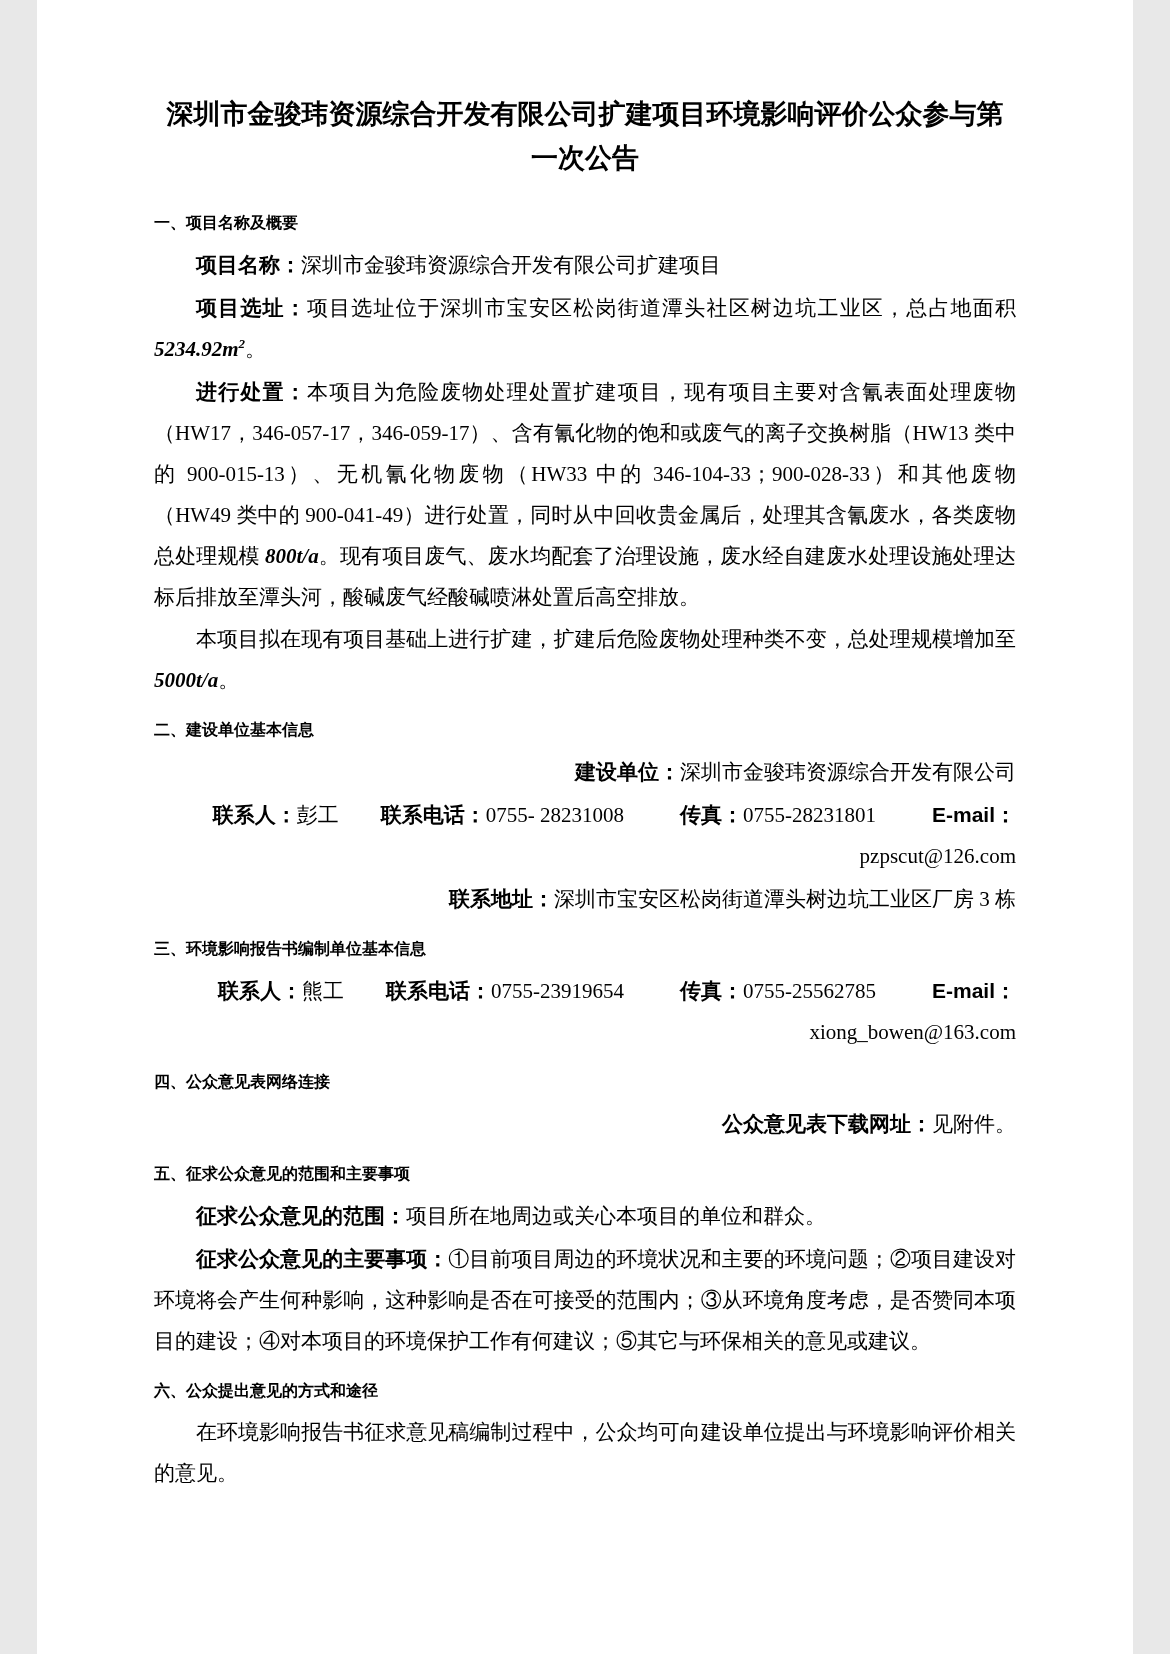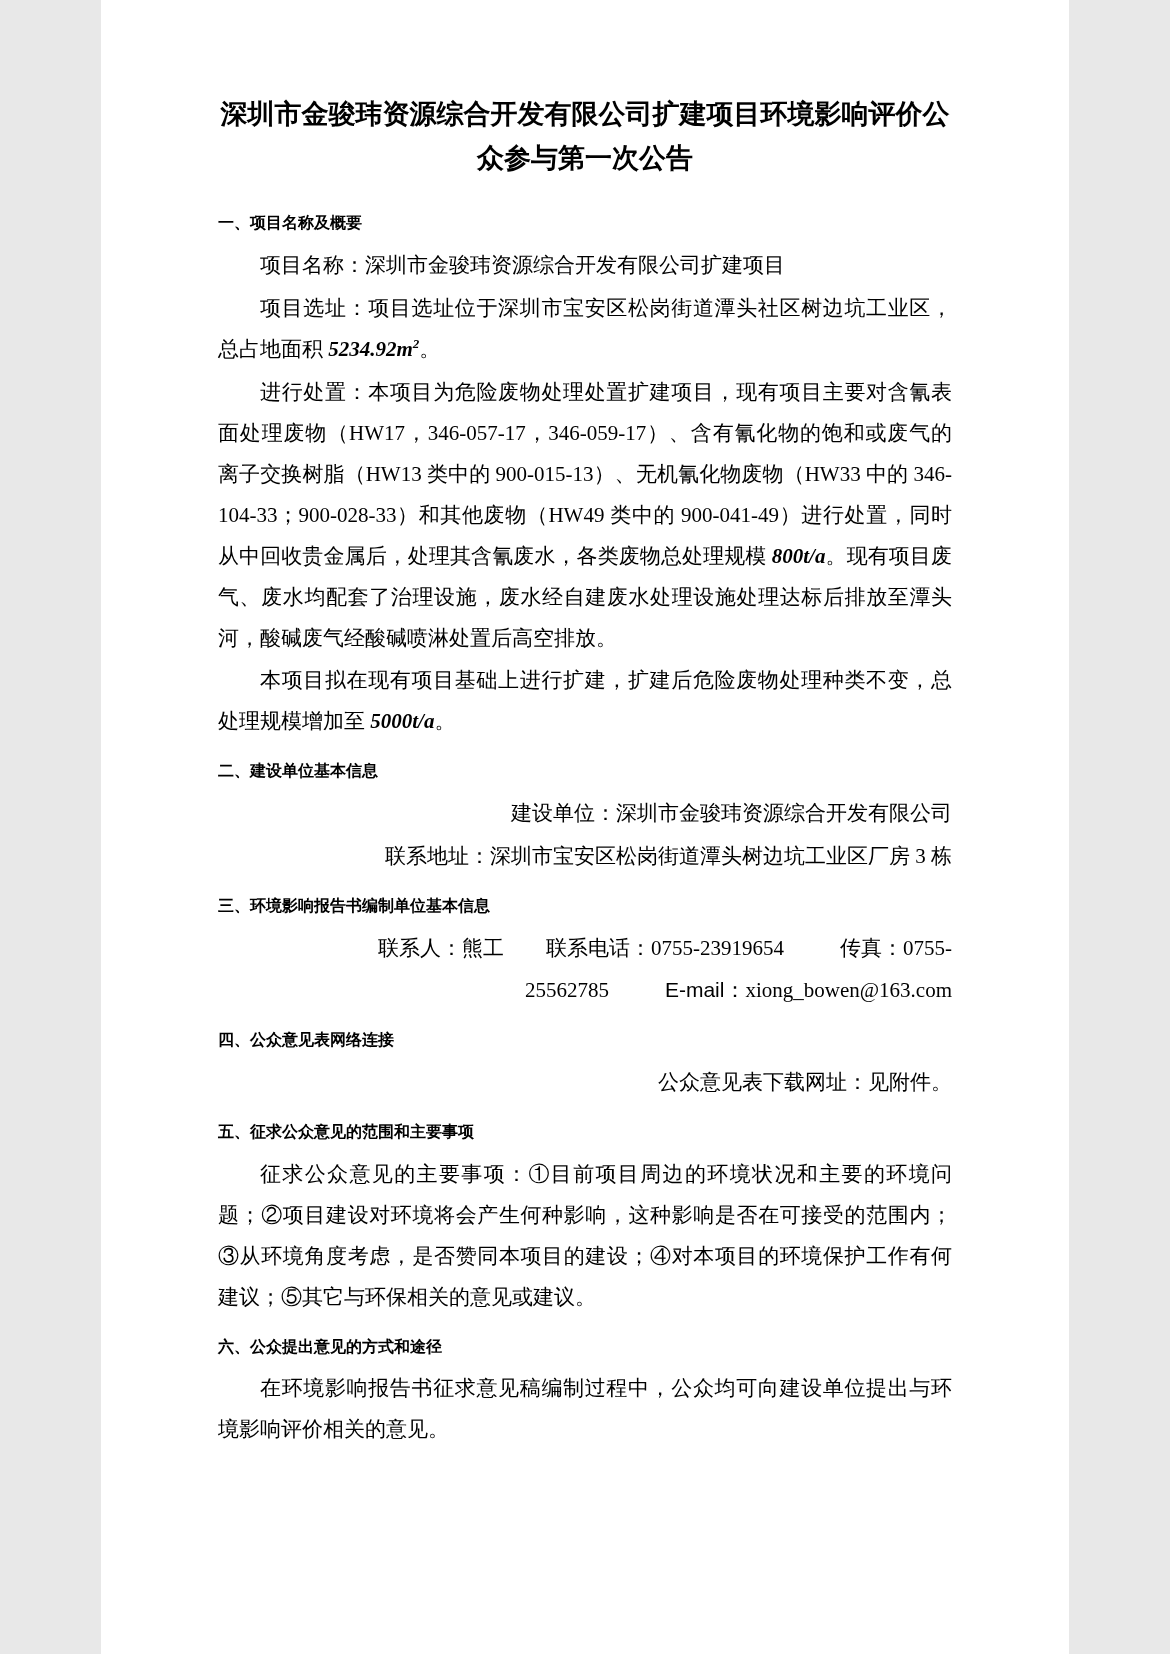--- a/index.html
+++ b/index.html
@@ -1,17 +1,17 @@
 <!DOCTYPE html>
 <html lang="zh"><head>
 <meta charset="utf-8">
 <style>
   html,body { margin:0; padding:0; background:#e8e8e8; }
   .page {
-    width:968px; height:1654px; margin:0 auto; background:#ffffff;
+    width:1096px; height:1654px; margin:0 auto; background:#ffffff;
     box-sizing:border-box; padding:92px 117px 40px 117px;
     color:#000; font-family:"Liberation Serif","DejaVu Serif",serif;
     overflow:hidden; position:relative;
   }
   .title {
     font-family:"Liberation Sans","DejaVu Sans",sans-serif;
     font-weight:bold; font-size:27px; line-height:44px;
     text-align:center; margin:0 0 22px 0;
   }
   .hd {
@@ -19,21 +19,21 @@
     font-weight:bold; font-size:16px; line-height:41px;
     margin:8px 0 0 0;
   }
   p.body {
     font-size:21px; line-height:41px; margin:1px 0;
     text-align:justify; text-indent:2em;
   }
   p.nojust { text-align:right; }
   .lbl {
     font-family:"Liberation Sans","DejaVu Sans",sans-serif;
-    font-weight:normal;
+    font-weight:bold;
   }
   .b { font-weight:bold;font-style:italic; }
   .bu {
     font-family:"Liberation Sans","DejaVu Sans",sans-serif;
     font-weight:bold; text-decoration:underline;
   }
   .sup { font-size:13px; vertical-align:super; line-height:0; }
   .gap  { margin-left:42px; }
   .gap2 { margin-left:56px; }
 </style>
@@ -48,35 +48,37 @@
     <h2 class="hd">一、项目名称及概要</h2>
     <p class="body"><span class="lbl">项目名称：</span><span>深圳市金骏玮资源综合开发有限公司扩建项目</span></p>
     <p class="body"><span class="lbl">项目选址：</span><span>项目选址位于深圳市宝安区松岗街道潭头社区树边坑工业区，总占地面积 </span><span class="b">5234.92m</span><sup class="b sup">2</sup><span>。</span></p>
     <p class="body"><span class="lbl">进行处置：</span><span>本项目为危险废物处理处置扩建项目，现有项目主要对含氰表面处理废物（HW17，346-057-17，346-059-17）、含有氰化物的饱和或废气的离子交换树脂（HW13 类中的 900-015-13）、无机氰化物废物（HW33 中的 346-104-33；900-028-33）和其他废物（HW49 类中的 900-041-49）进行处置，同时从中回收贵金属后，处理其含氰废水，各类废物总处理规模 </span><span class="b">800t/a</span><span>。现有项目废气、废水均配套了治理设施，废水经自建废水处理设施处理达标后排放至潭头河，酸碱废气经酸碱喷淋处置后高空排放。</span></p>
     <p class="body"><span>本项目拟在现有项目基础上进行扩建，扩建后危险废物处理种类不变，总处理规模增加至 </span><span class="b">5000t/a</span><span>。</span></p>
   </section>
 
   <section>
     <h2 class="hd">二、建设单位基本信息</h2>
     <p class="body nojust"><span class="lbl">建设单位：</span><span>深圳市金骏玮资源综合开发有限公司</span></p>
+    <p class="body nojust"><span class="lbl">联系人：</span><span>彭工</span><span class="lbl gap">联系电话：</span><span>0755- 28231008</span><span class="lbl gap2">传真：</span><span>0755-28231801</span><span class="lbl gap2">E-mail：</span><span>pzpscut@126.com</span></p>
     <p class="body nojust"><span class="lbl">联系地址：</span><span>深圳市宝安区松岗街道潭头树边坑工业区厂房 3 栋</span></p>
   </section>
 
   <section>
     <h2 class="hd">三、环境影响报告书编制单位基本信息</h2>
     <p class="body nojust"><span class="lbl">联系人：</span><span>熊工</span><span class="lbl gap">联系电话：</span><span>0755-23919654</span><span class="lbl gap2">传真：</span><span>0755-25562785</span><span class="lbl gap2">E-mail：</span><span>xiong_bowen@163.com</span></p>
   </section>
 
   <section>
     <h2 class="hd">四、公众意见表网络连接</h2>
     <p class="body nojust"><span class="lbl">公众意见表下载网址：</span><span>见附件。</span></p>
   </section>
 
   <section>
     <h2 class="hd">五、征求公众意见的范围和主要事项</h2>
+    <p class="body"><span class="lbl">征求公众意见的范围：</span><span>项目所在地周边或关心本项目的单位和群众。</span></p>
     <p class="body"><span class="lbl">征求公众意见的主要事项：</span><span>①目前项目周边的环境状况和主要的环境问题；②项目建设对环境将会产生何种影响，这种影响是否在可接受的范围内；③从环境角度考虑，是否赞同本项目的建设；④对本项目的环境保护工作有何建议；⑤其它与环保相关的意见或建议。</span></p>
   </section>
 
   <section>
     <h2 class="hd">六、公众提出意见的方式和途径</h2>
     <p class="body"><span>在环境影响报告书征求意见稿编制过程中，公众均可向建设单位提出与环境影响评价相关的意见。</span></p>
   </section>
 
 </div>
 

